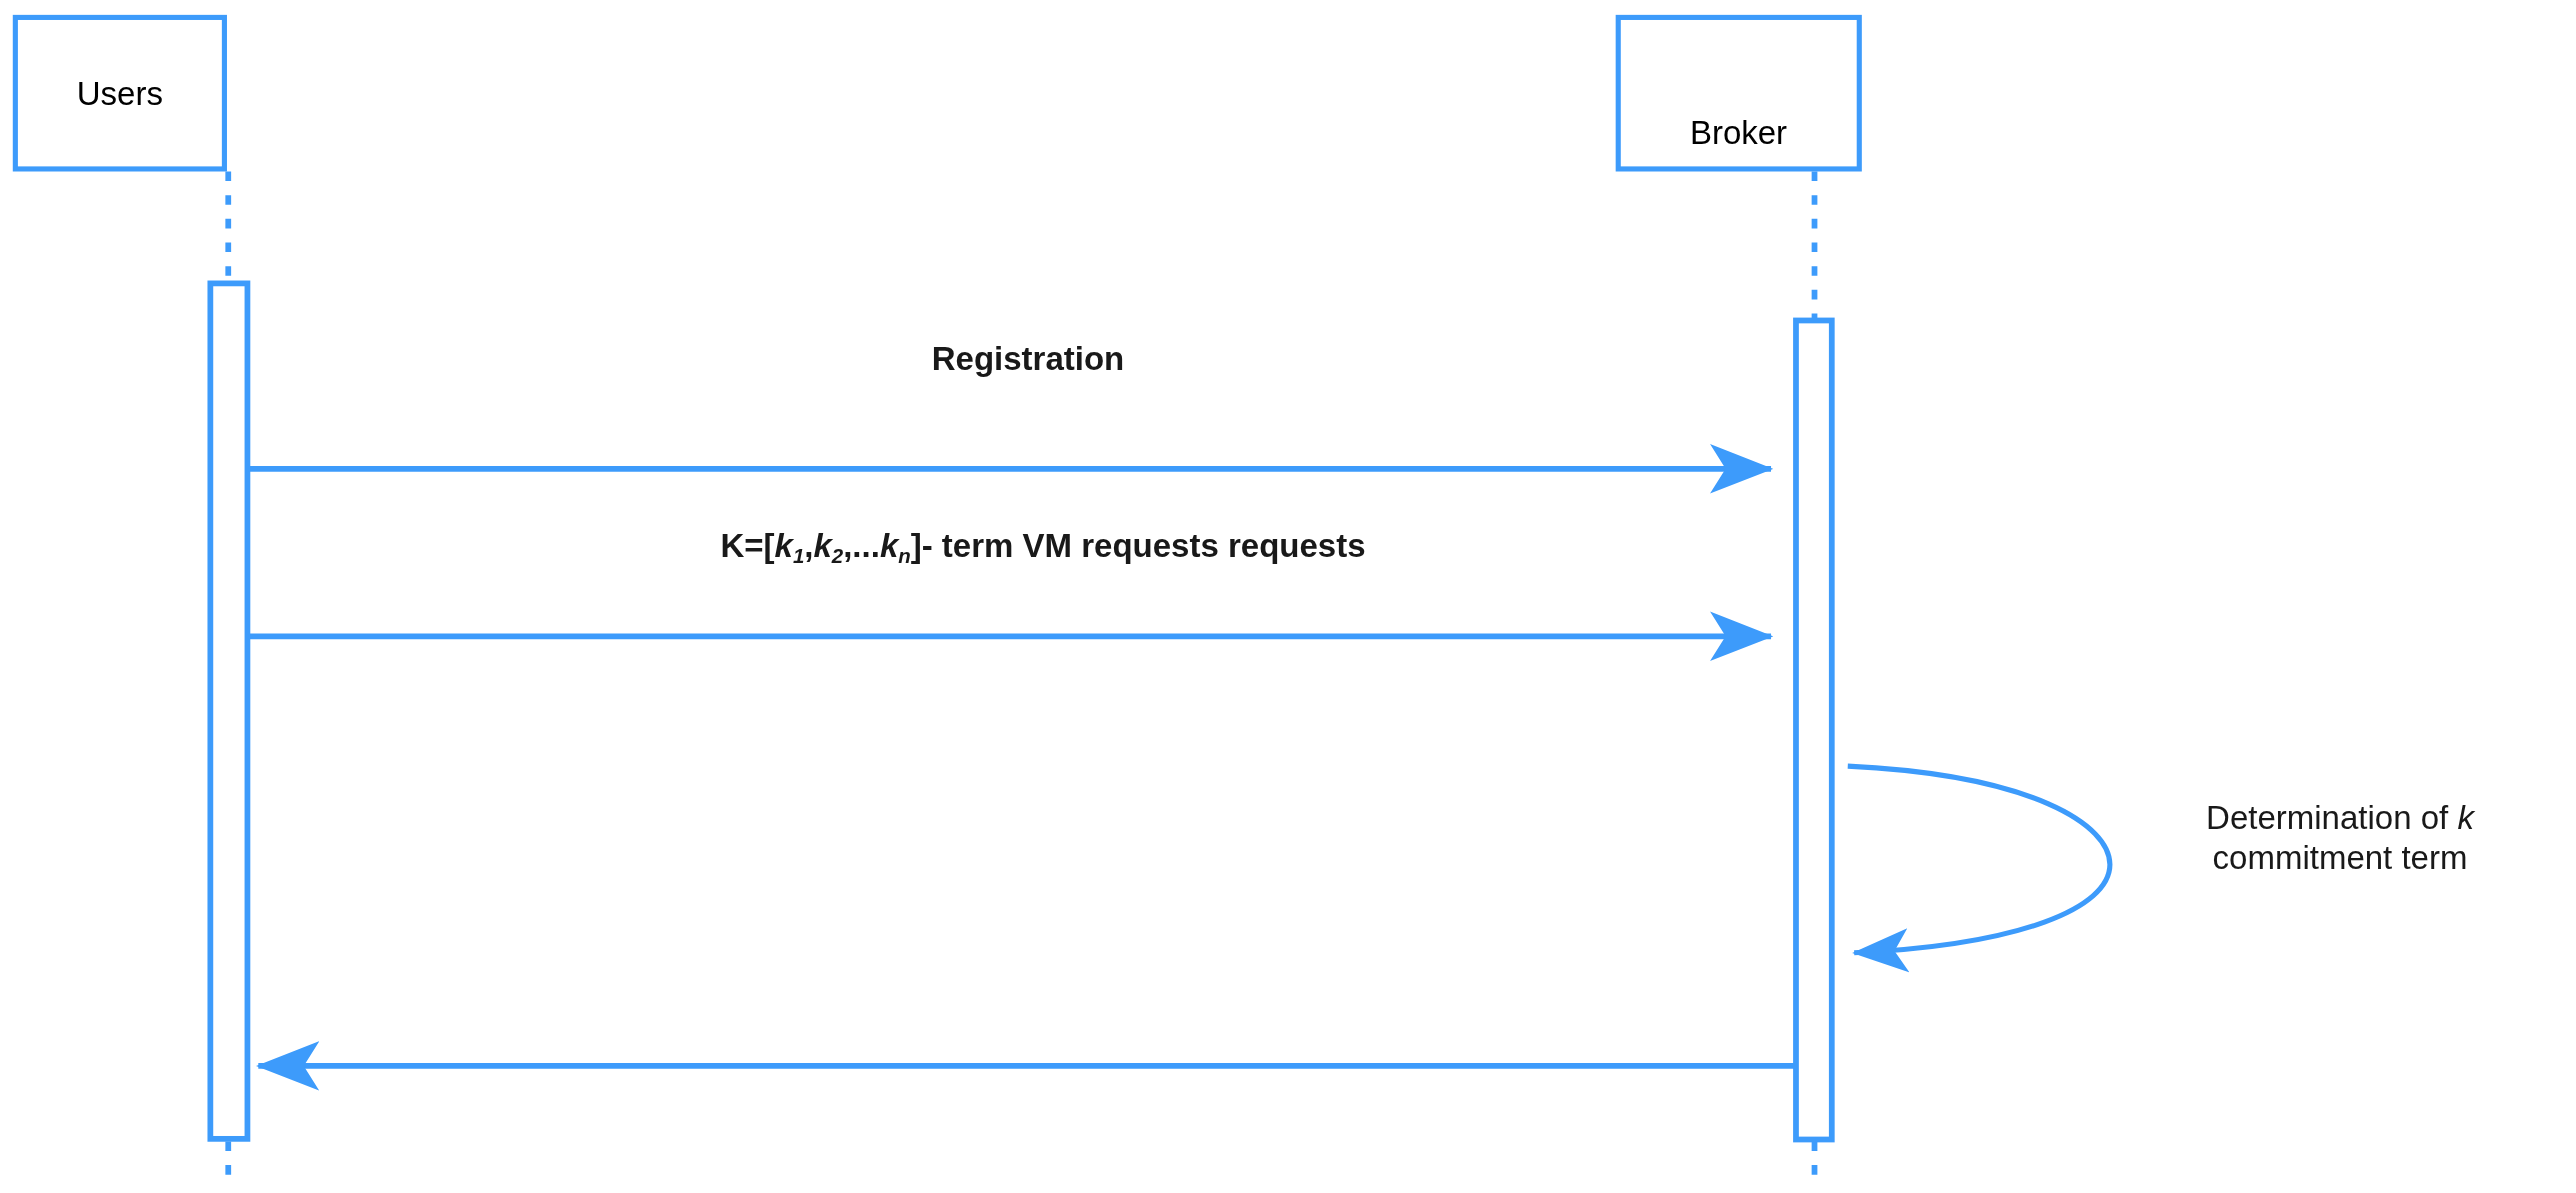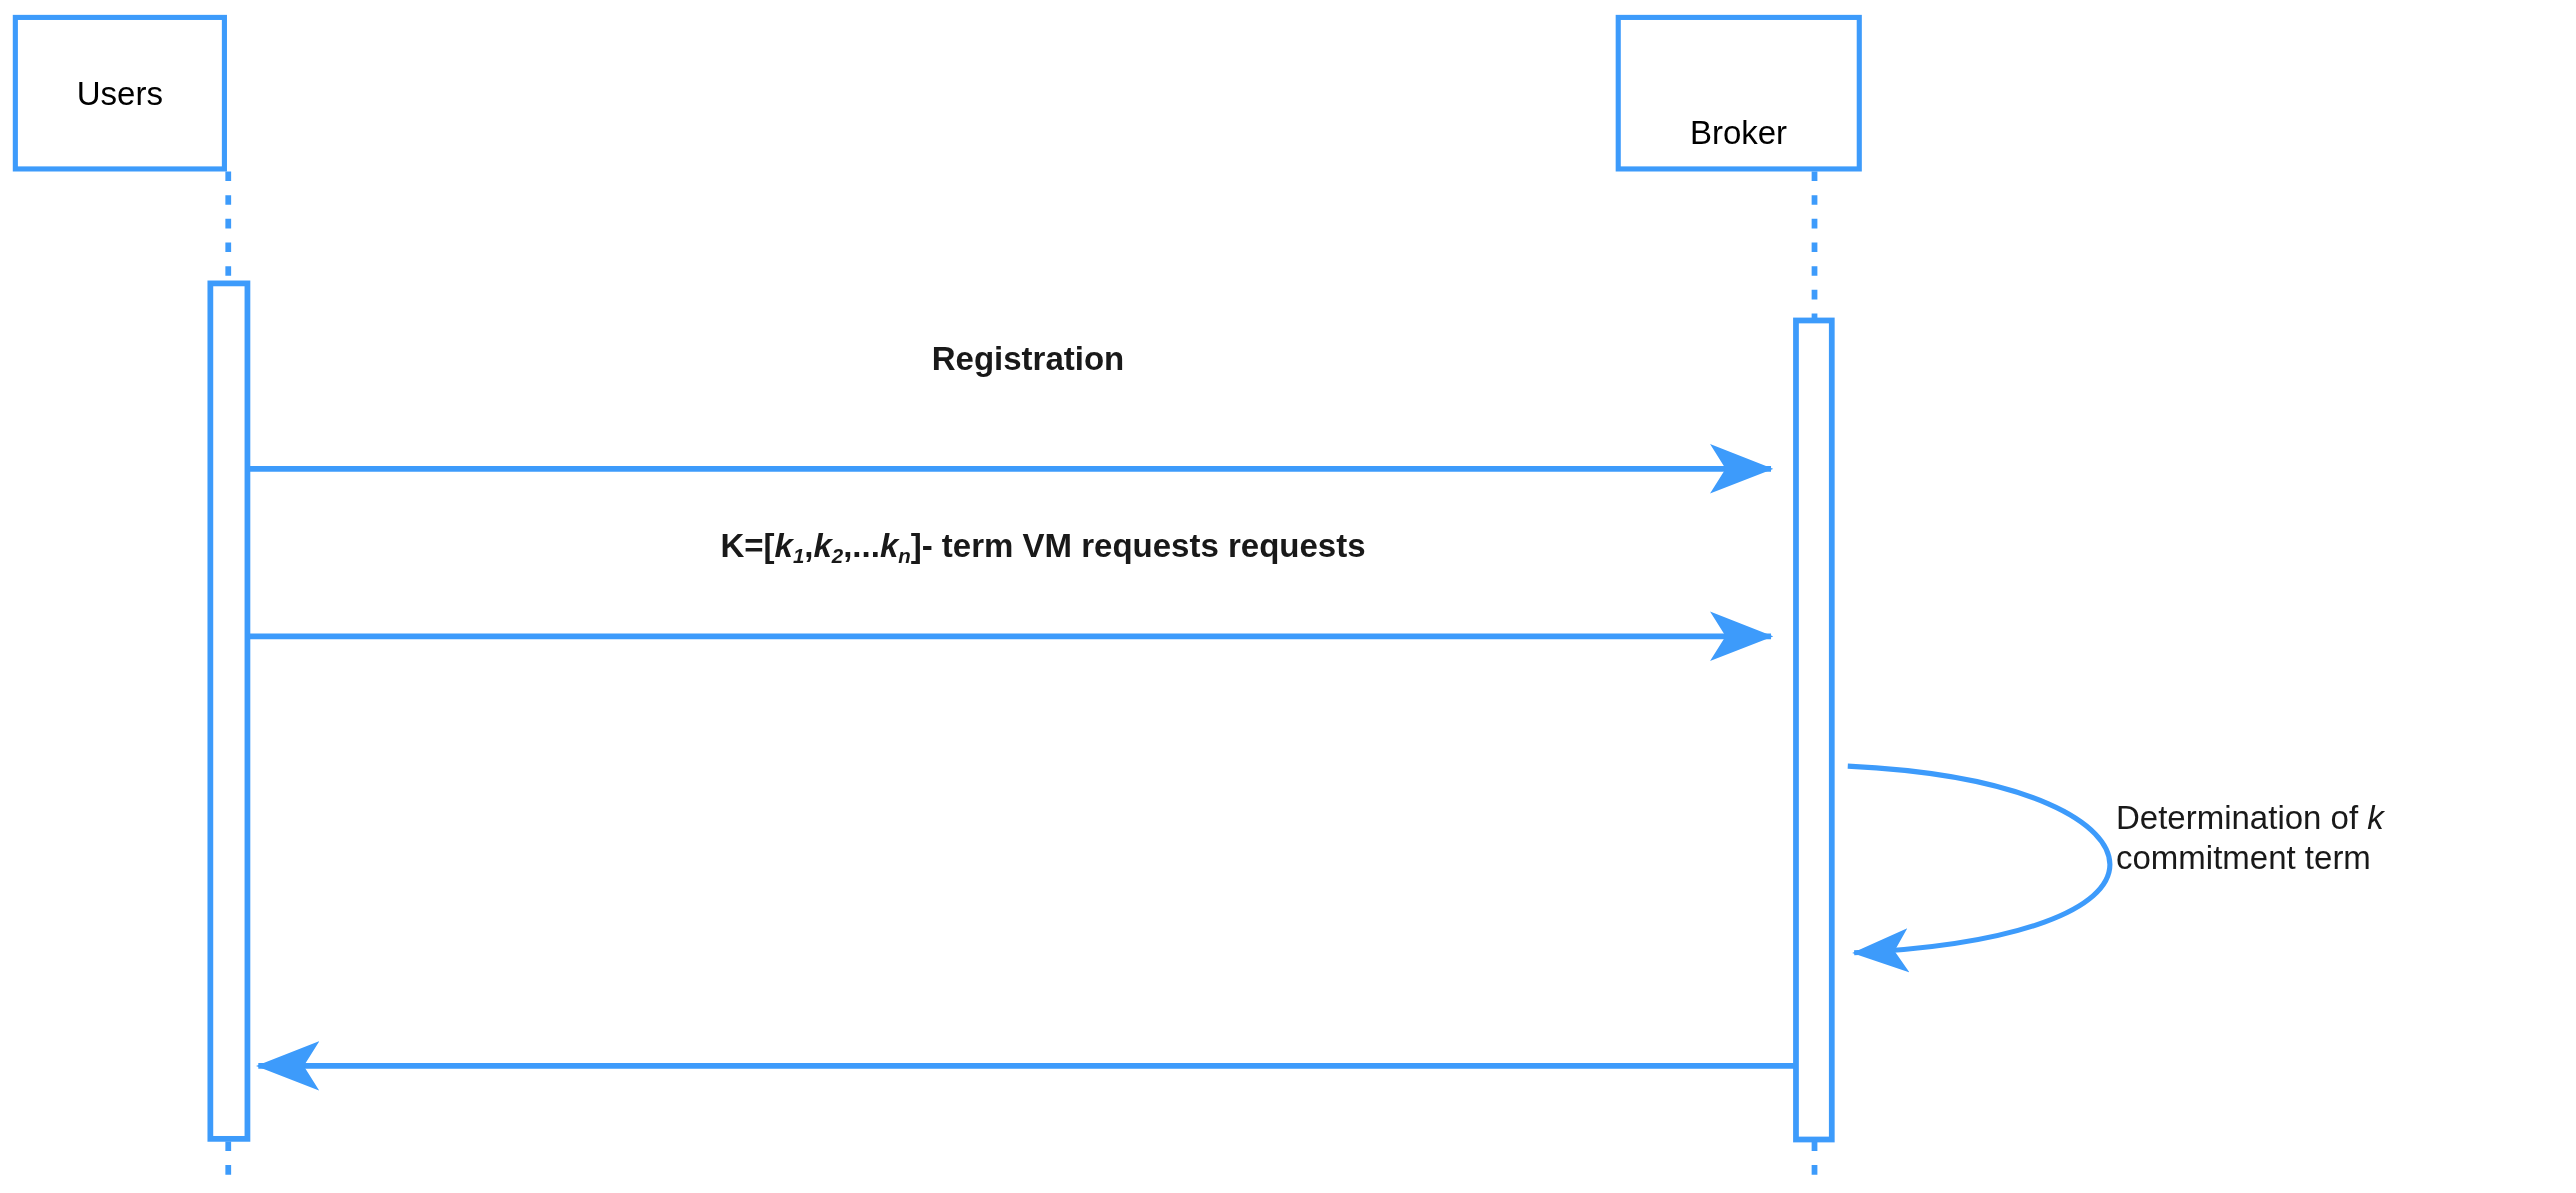--- a/index.html
+++ b/index.html
@@ -42,20 +42,21 @@
     text-align: center;
   }
   .msg-label {
     font-size: 33px;
     text-align: center;
     transform: translateX(-50%);
     font-weight: bold;
   }
   .note-label {
     font-size: 33px;
+    text-align: center;
     transform: translateX(-50%);
     white-space: normal;
     line-height: 1.22;
   }
   .ital { font-style: italic; }
   sub {
     font-size: 0.62em;
     font-style: italic;
     vertical-align: -0.28em;
     line-height: 0;

